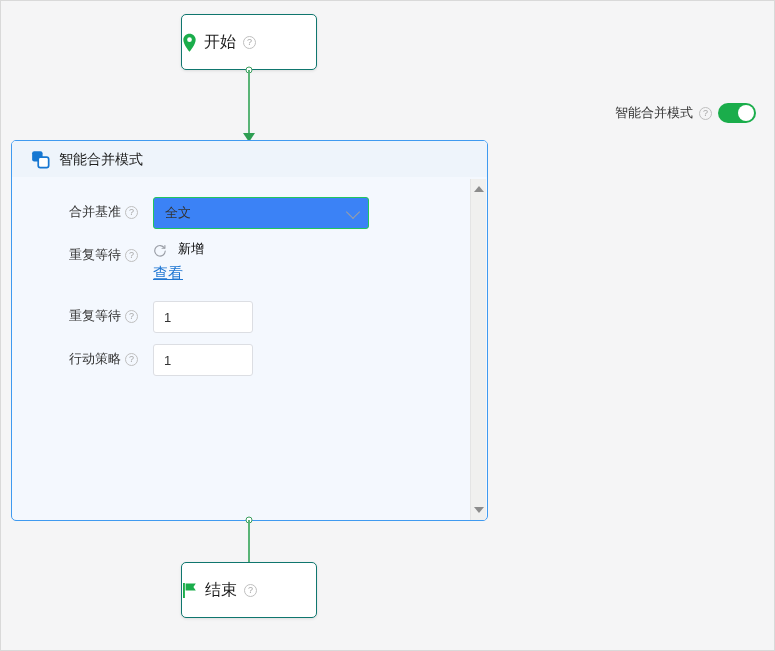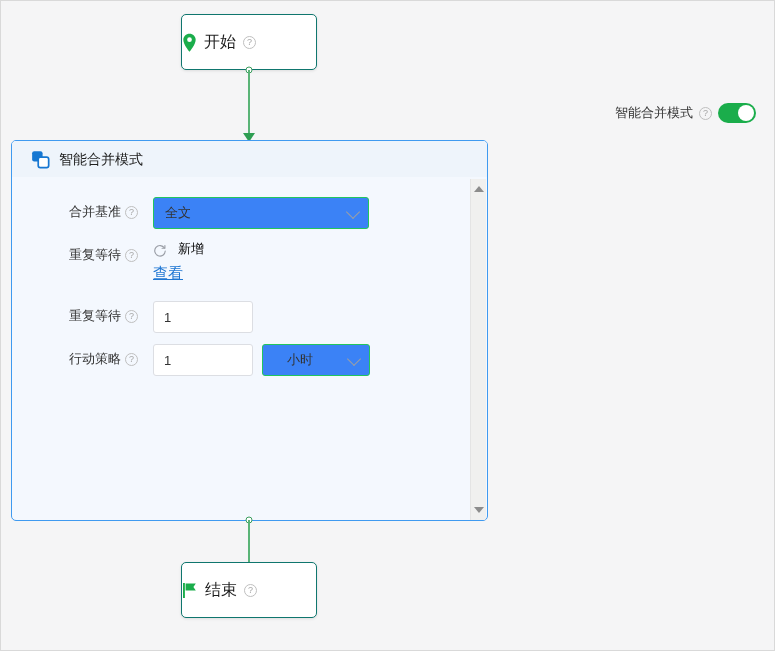--- a/index.html
+++ b/index.html
@@ -363,24 +363,20 @@
       <div class="form-row" style="margin-top:9px;">
         <div class="form-label">
           <span>行动策略</span>
           <span class="help-icon">?</span>
         </div>
         <div class="control-col">
           <div class="control-line">
             <div class="input">
               <span>1</span>
             </div>
-            <div class="select unit">
-              <span>小时</span>
-              <span class="chev"></span>
-            </div>
           </div>
         </div>
       </div>
 
     </div>
 
     <div class="scrollbar">
       <span class="sb-arrow sb-up"></span>
       <span class="sb-arrow sb-down"></span>
     </div>

